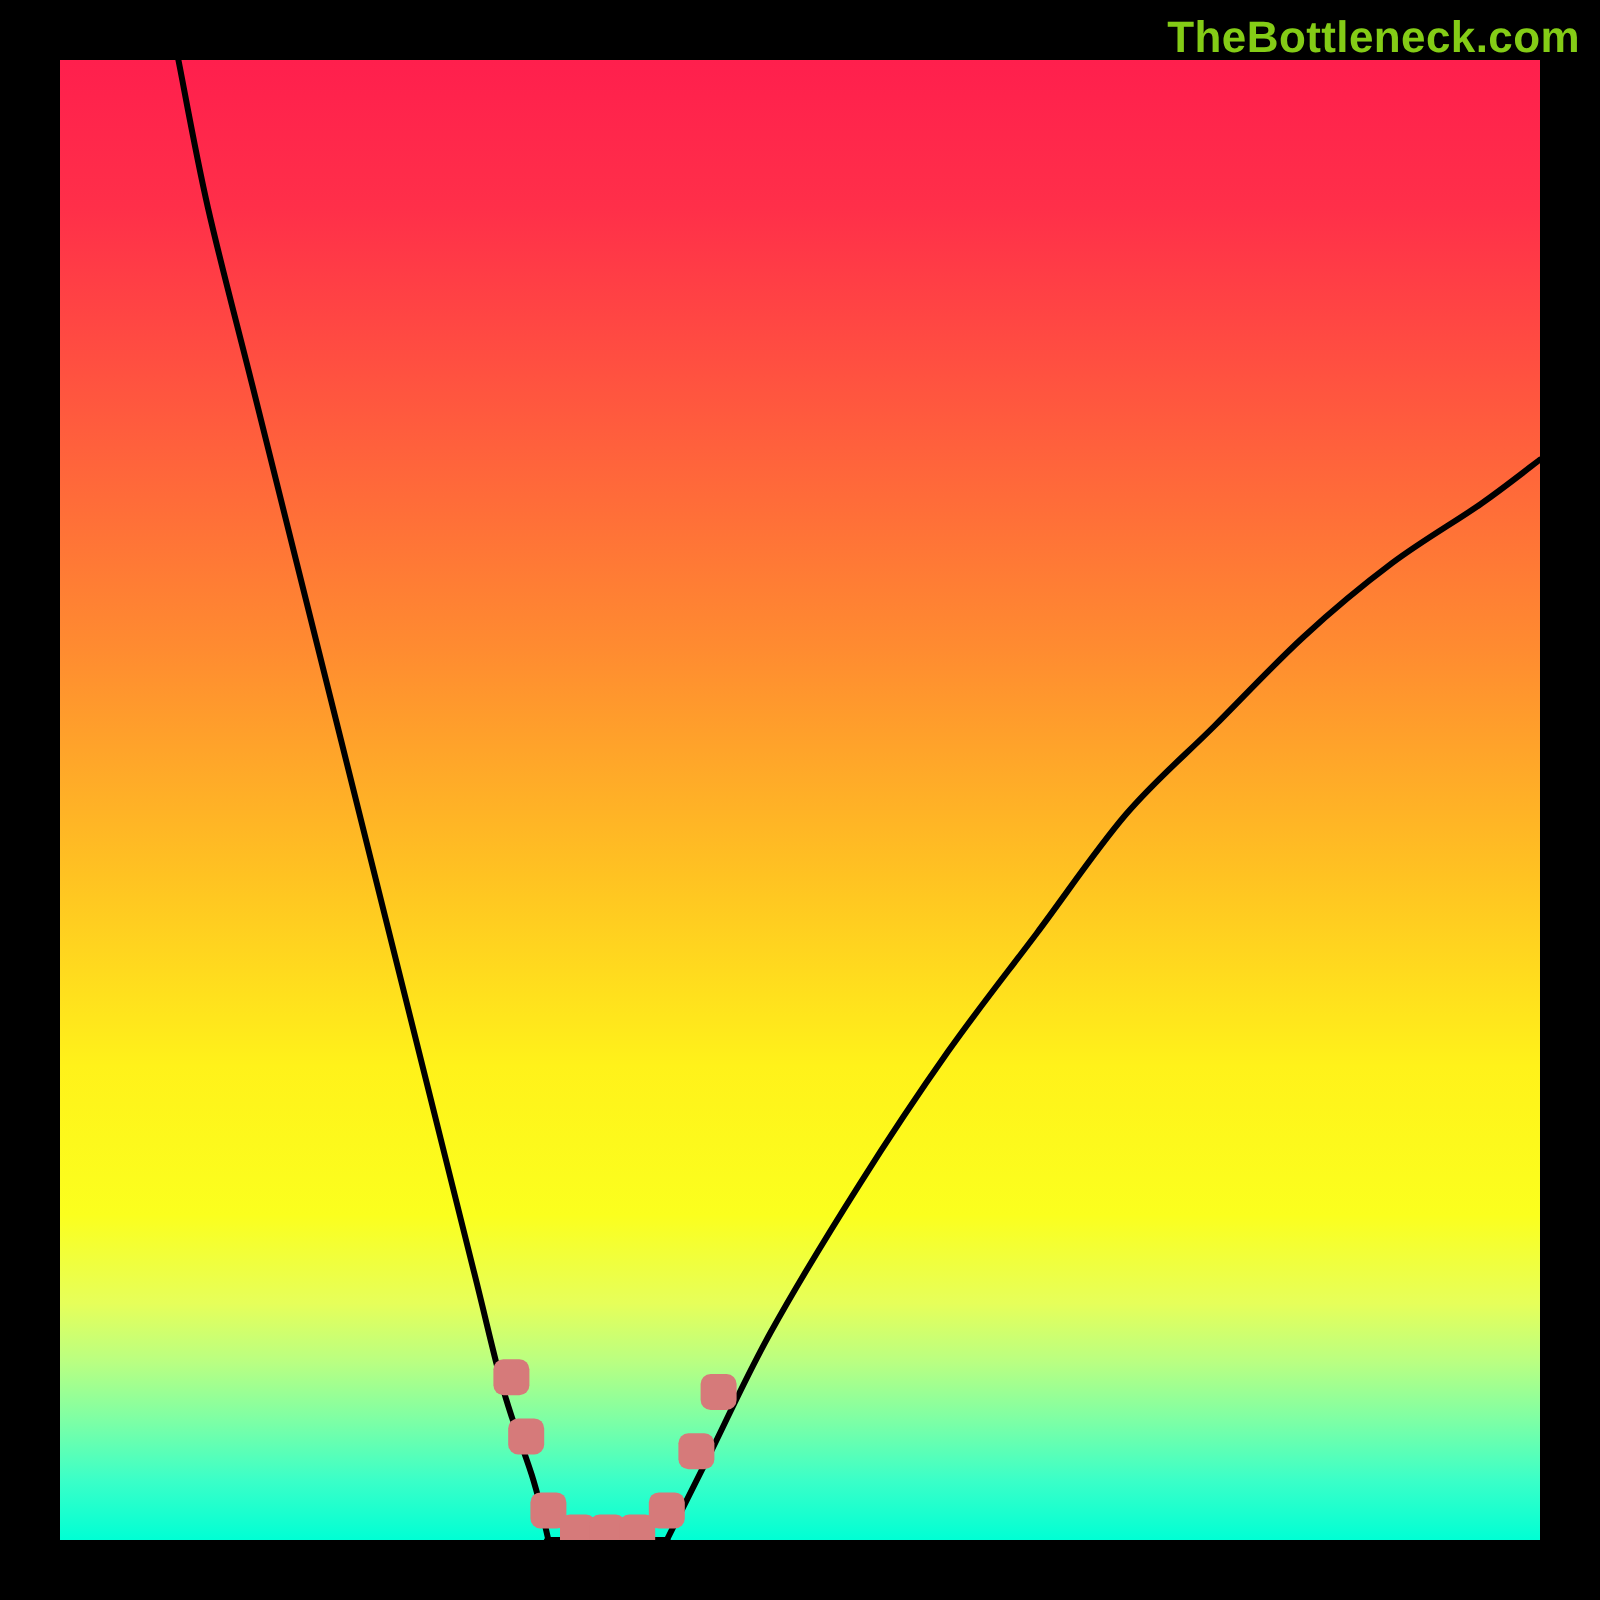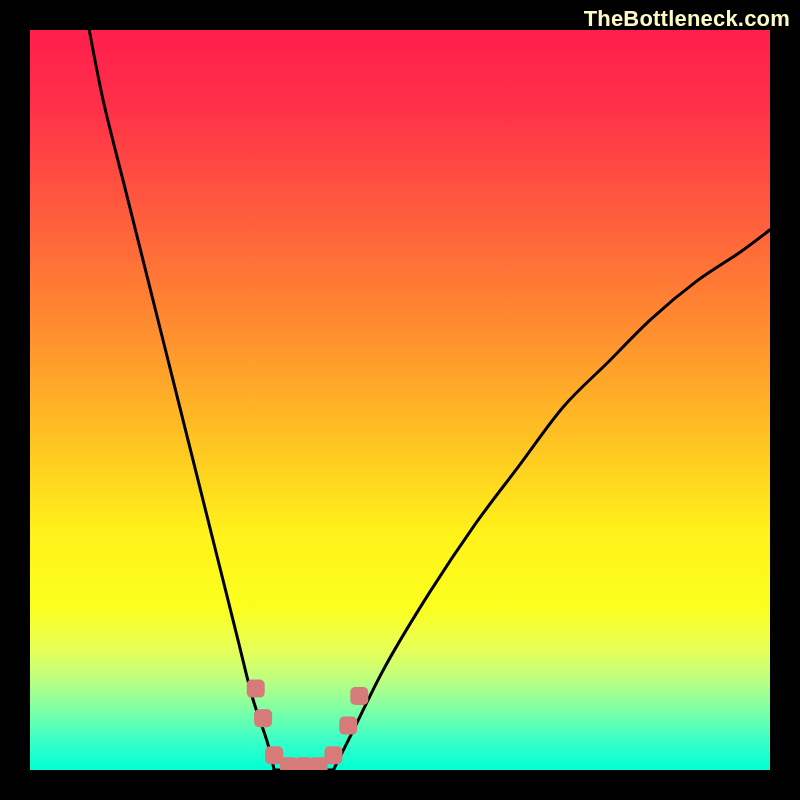--- a/index.html
+++ b/index.html
@@ -23,21 +23,21 @@
     position: absolute;
     left: 0;
     top: 0;
     width: 100%;
     height: 100%;
   }
   .watermark {
     position: absolute;
     top: 6px;
     right: 10px;
-    color: #fef9c3;
+    color: #84cc16;
     font-size: 22px;
     font-weight: 600;
     letter-spacing: 0.2px;
     z-index: 10;
   }
   svg.curve {
     position: absolute;
     left: 0;
     top: 0;
     width: 100%;

